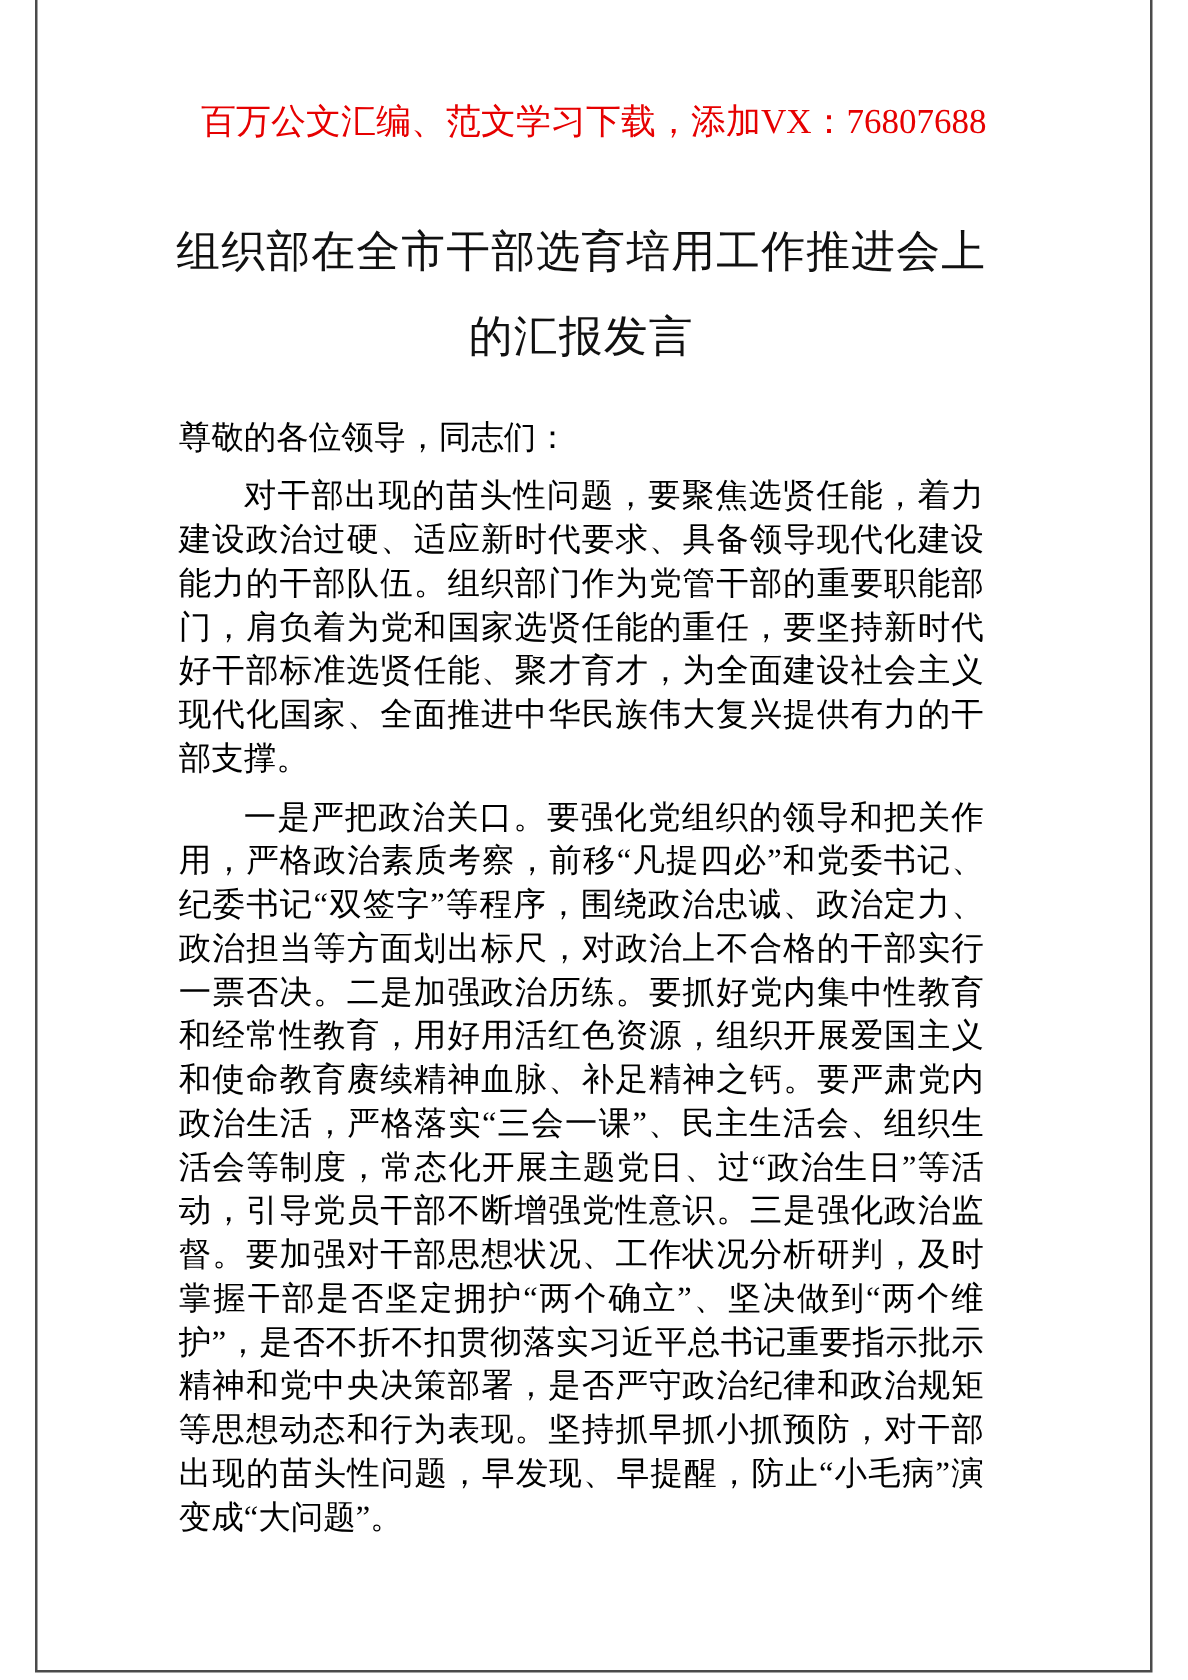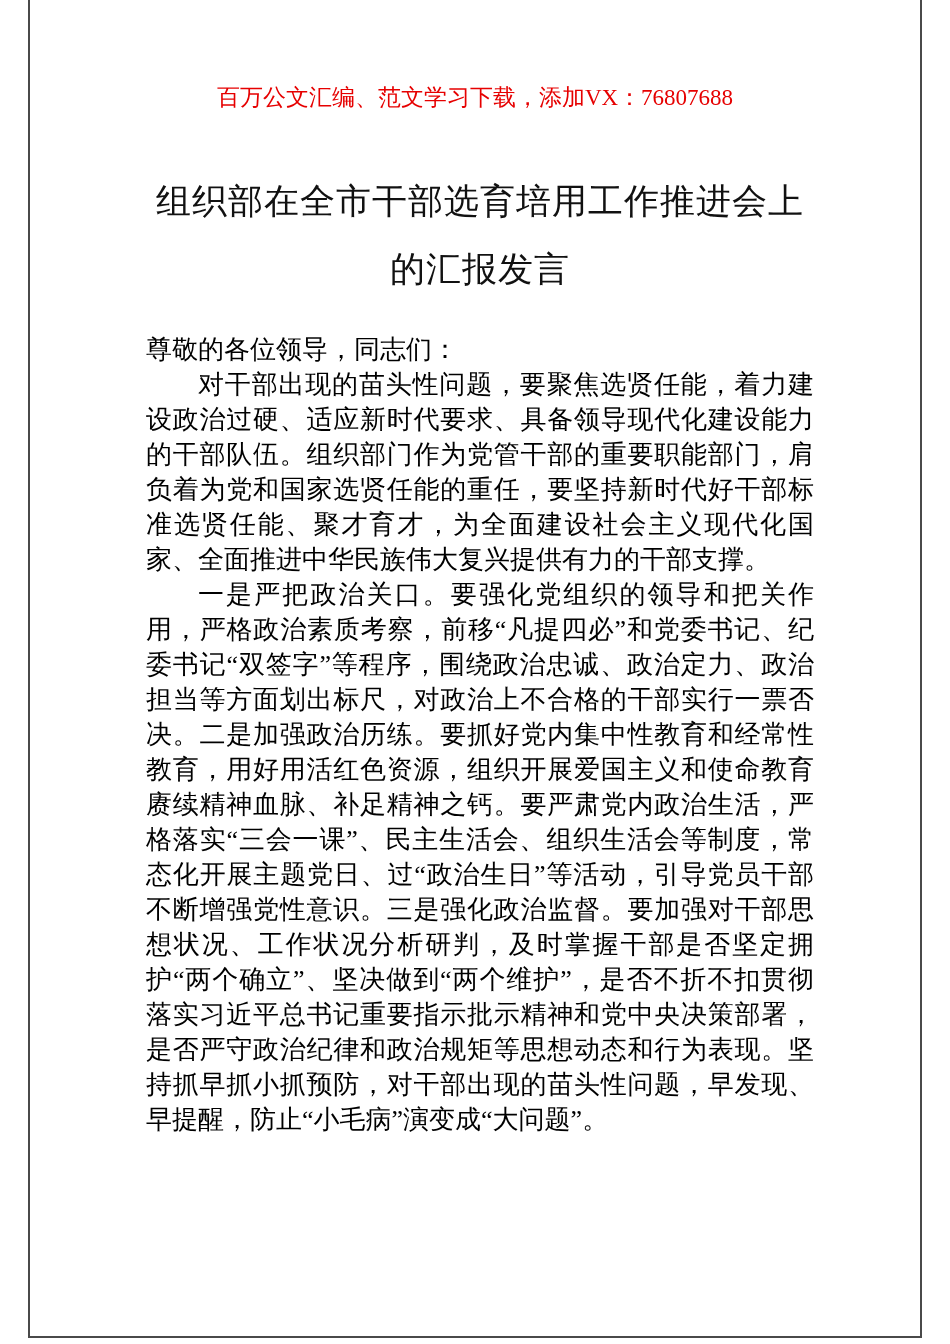--- a/index.html
+++ b/index.html
@@ -21,42 +21,42 @@
     bottom: 6px;
     border: 2px solid #4a4a4a;
     pointer-events: none;
   }
   .notice {
     position: absolute;
     top: 84px;
     left: 0;
     width: 950px;
     text-align: center;
-    font-size: 23px;
+    font-size: 28px;
     line-height: 28px;
     color: #e60000;
     font-family: "Liberation Serif", serif;
   }
   .doc {
     position: absolute;
-    left: 146px;
+    left: 131px;
     top: 168px;
     width: 668px;
   }
   .doc-title {
     text-align: center;
     font-size: 35px;
     line-height: 68px;
     font-weight: 500;
     color: #111111;
     margin: 0 0 28px 0;
     letter-spacing: 1px;
   }
   .para {
-    margin: 0;
+    margin: 12px;
     font-size: 26px;
     line-height: 35px;
     text-align: justify;
     text-justify: inter-ideograph;
     color: #000000;
     word-break: break-all;
   }
   .para.indent { text-indent: 2em; }
 </style>
 </head>

